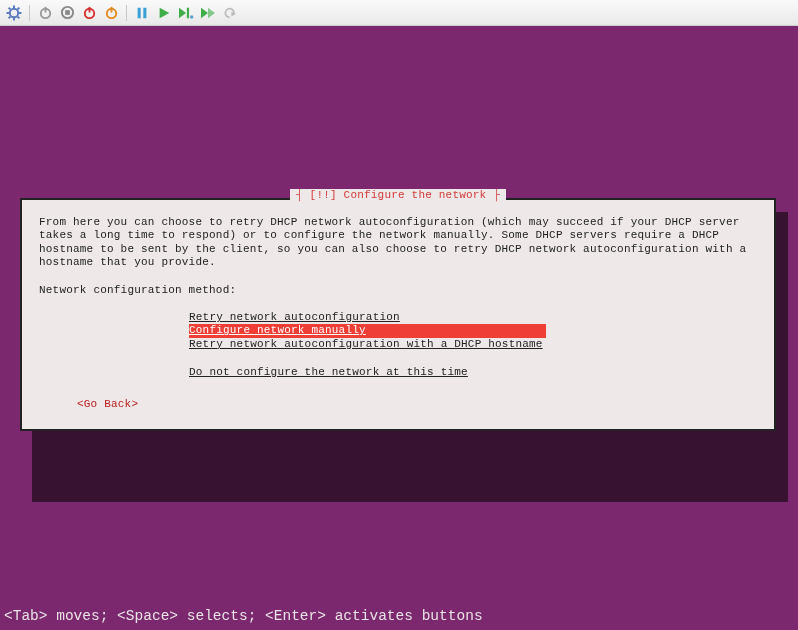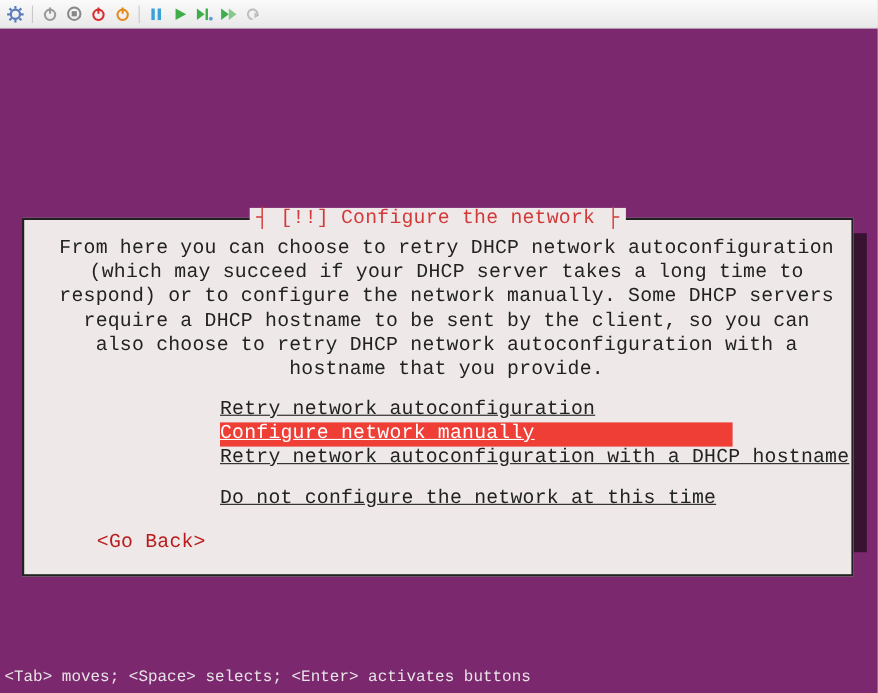--- a/index.html
+++ b/index.html
@@ -41,39 +41,39 @@
     left: 32px; top: 186px;
     width: 756px; height:290px;
     background: rgba(0,0,0,0.55);
   }
   .dialog {
     position: absolute;
     left: 20px; top: 172px;
     width: 756px;
     background: #eee9e8;
     border: 2px solid #222;
-    padding: 16px 12px 18px 28px;
-    font-size: 18px;
+    padding: 16px 12px 18px 17px;
+    font-size: 11px;
     line-height: 1.22;
     letter-spacing: 0.2px;
   }
   .dialog-title-wrap {
     position:absolute;
     top:-11px; left:0; right:0;
     text-align:center;
   }
   .dialog-title {
     display:inline-block;
     background:#eee9e8;
     padding:0 6px;
     color:#d23a3a;
     font-weight:normal;
     white-space: pre;
   }
-  .body-text { white-space: pre-wrap; color:#222;text-align:center; }
+  .body-text { white-space: pre-wrap; color:#222; }
   .prompt { margin-top:14px; color:#222; }
   .options {
     margin-top:14px;
     margin-left: 150px;
   }
   .option {
     white-space: pre;
     color:#222;
     cursor:pointer;
     display:block;
@@ -183,20 +183,21 @@
 <div class="vm-area">
   <div class="shadow"></div>
 
   <div class="dialog">
     <div class="dialog-title-wrap">
       <span class="dialog-title">┤ <span>[!!] </span><span>Configure the network</span> ├</span>
     </div>
 
     <div class="body-text">From here you can choose to retry DHCP network autoconfiguration (which may succeed if your DHCP server takes a long time to respond) or to configure the network manually. Some DHCP servers require a DHCP hostname to be sent by the client, so you can also choose to retry DHCP network autoconfiguration with a hostname that you provide.</div>
 
+    <div class="prompt">Network configuration method:</div>
 
     <div class="options">
       <span class="option">Retry network autoconfiguration</span>
       <span class="option selected">Configure network manually</span>
       <span class="option">Retry network autoconfiguration with a DHCP hostname</span>
       <div class="spacer-opt"></div>
       <span class="option">Do not configure the network at this time</span>
     </div>
 
     <span class="go-back">&lt;Go Back&gt;</span>

